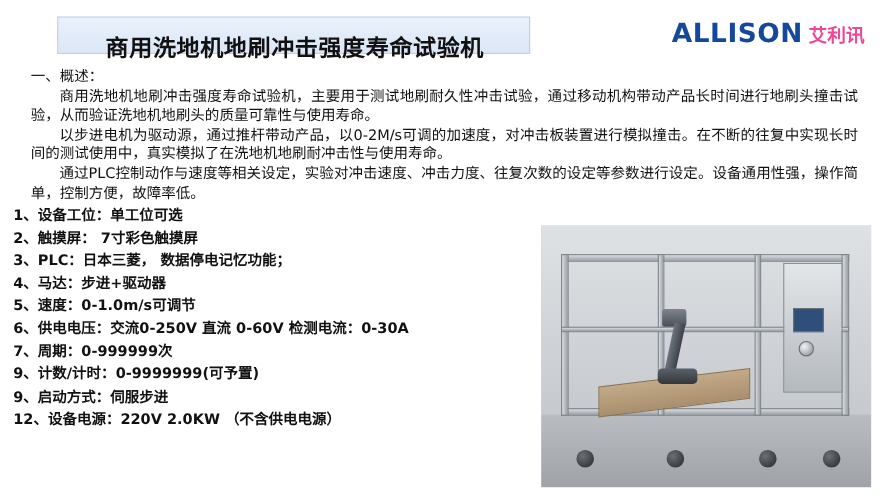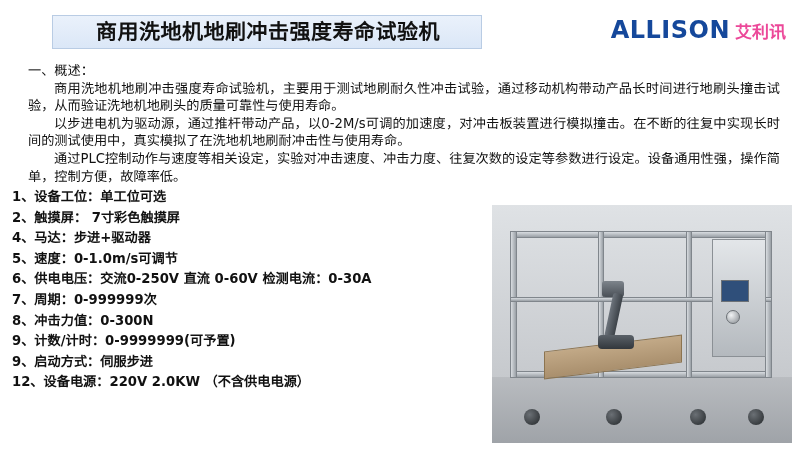--- a/index.html
+++ b/index.html
@@ -36,21 +36,21 @@
     top: 15px;
     width: 430px;
     height: 34px;
     background: linear-gradient(180deg, #eaf1fb 0%, #dbe7f7 100%);
     border: 1px solid #b9cce4;
     box-sizing: border-box;
   }
   .title-text {
     position: absolute;
     left: 0;
-    top: 0;
+    top: 12px;
     width: 430px;
     height: 34px;
     line-height: 33px;
     text-align: center;
     font-size: 21px;
     font-weight: bold;
     color: #111111;
     letter-spacing: 0.5px;
     white-space: nowrap;
   }
@@ -250,25 +250,25 @@
   <div class="body-text">
     <p class="section-head">一、概述：</p>
     <p class="para indent">商用洗地机地刷冲击强度寿命试验机，主要用于测试地刷耐久性冲击试验，通过移动机构带动产品长时间进行地刷头撞击试验，从而验证洗地机地刷头的质量可靠性与使用寿命。</p>
     <p class="para indent">以步进电机为驱动源，通过推杆带动产品，以0-2M/s可调的加速度，对冲击板装置进行模拟撞击。在不断的往复中实现长时间的测试使用中，真实模拟了在洗地机地刷耐冲击性与使用寿命。</p>
     <p class="para indent">通过PLC控制动作与速度等相关设定，实验对冲击速度、冲击力度、往复次数的设定等参数进行设定。设备通用性强，操作简单，控制方便，故障率低。</p>
   </div>
 
   <div class="spec-list">
     <div class="spec-item">1、设备工位：单工位可选</div>
     <div class="spec-item">2、触摸屏：   7寸彩色触摸屏</div>
+    <div class="spec-item">3、PLC：日本三菱，  数据停电记忆功能；</div>
     <div class="spec-item">4、马达：步进+驱动器</div>
     <div class="spec-item">5、速度：0-1.0m/s可调节</div>
     <div class="spec-item">6、供电电压：交流0-250V   直流 0-60V   检测电流：0-30A</div>
     <div class="spec-item">7、周期：0-999999次</div>
-    <div class="spec-item">8、冲击力值：0-300N</div>
     <div class="spec-item">9、计数/计时：0-9999999(可予置)</div>
     <div class="spec-item">9、启动方式：伺服步进</div>
     <div class="spec-item">12、设备电源：220V 2.0KW （不含供电电源）</div>
   </div>
 
   <div class="photo">
     <div class="wall"></div>
     <div class="floor"></div>
 
     <div class="rig">

